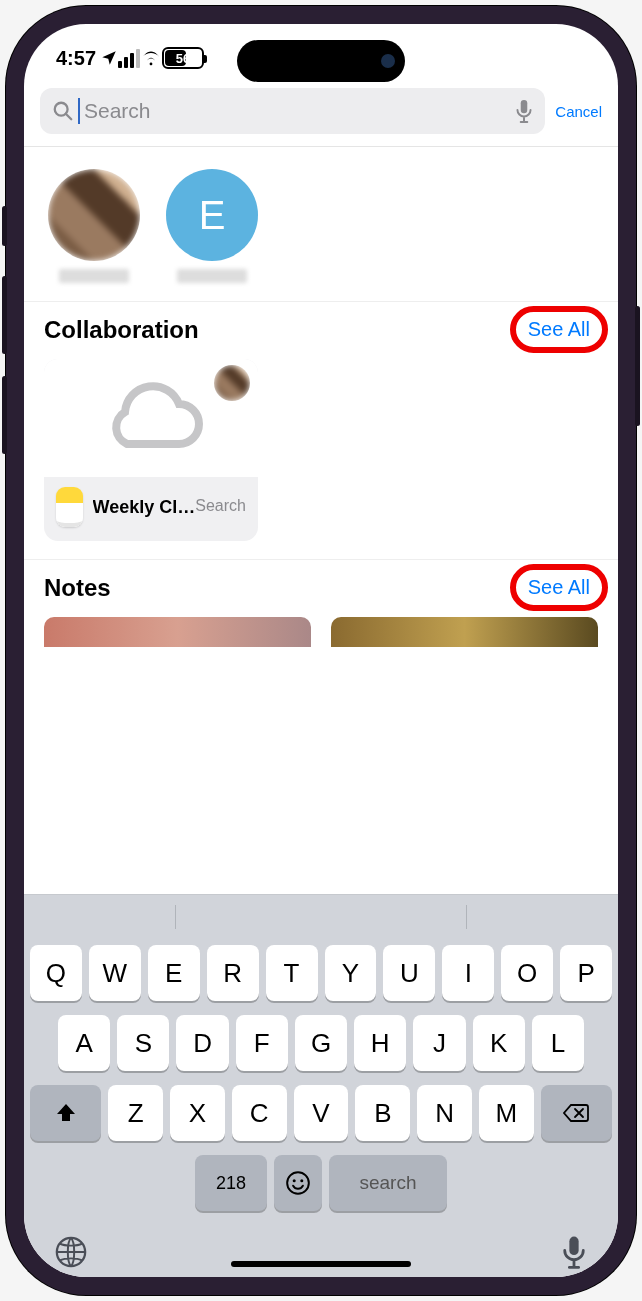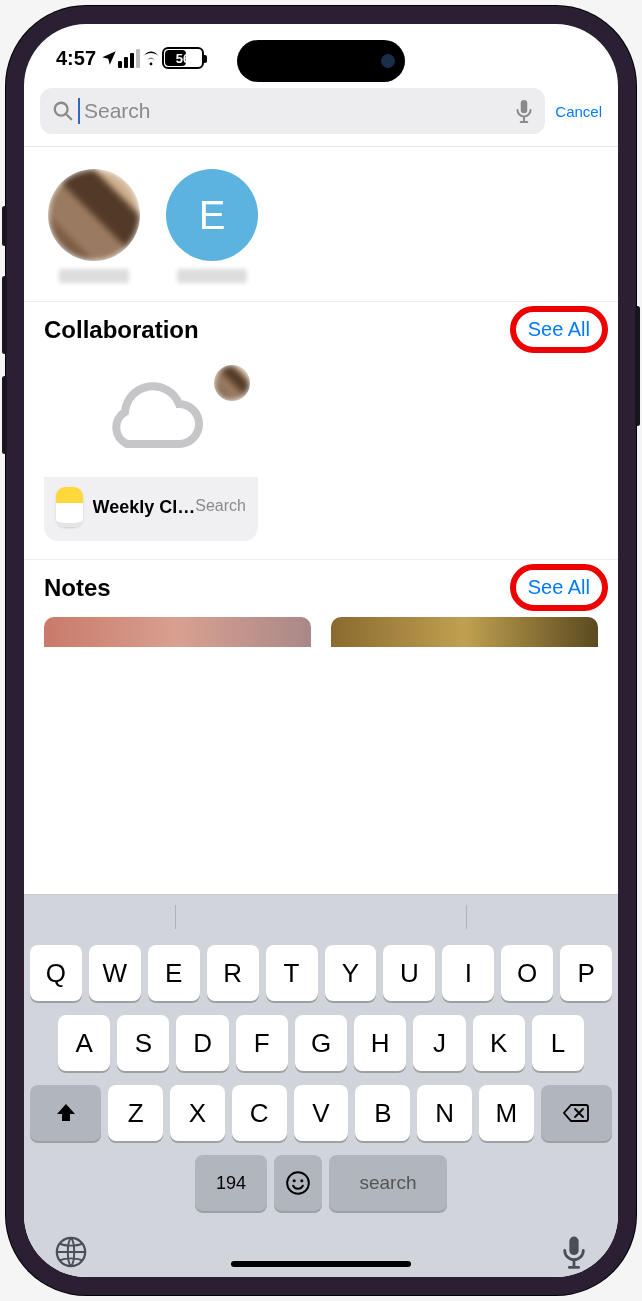--- a/index.html
+++ b/index.html
@@ -267,21 +267,21 @@
           <div class="key">N</div>
           <div class="key">M</div>
           <div class="key mod">
             <svg width="28" height="22" viewBox="0 0 28 22">
               <path d="M9 3h15a2 2 0 0 1 2 2v12a2 2 0 0 1-2 2H9l-7-8z" fill="none" stroke="#000" stroke-width="1.8"></path>
               <path d="M13 7l8 8M21 7l-8 8" stroke="#000" stroke-width="1.8" stroke-linecap="round"></path>
             </svg>
           </div>
         </div>
       <div class="krow r4">
-        <div class="key num">194</div>
+        <div class="key num">218</div>
         <div class="key emoji">
           <svg width="26" height="26" viewBox="0 0 24 24">
               <circle cx="12" cy="12" r="10" stroke="#000" stroke-width="1.8" fill="none"></circle>
               <circle cx="8.5" cy="10" r="1.4" fill="#000"></circle>
               <circle cx="15.5" cy="10" r="1.4" fill="#000"></circle>
               <path d="M7.5 14.5c1 1.8 2.6 2.8 4.5 2.8s3.5-1 4.5-2.8" stroke="#000" stroke-width="1.8" fill="none" stroke-linecap="round"></path>
             </svg>
         </div>
         <div class="key search">search</div>
       </div>

